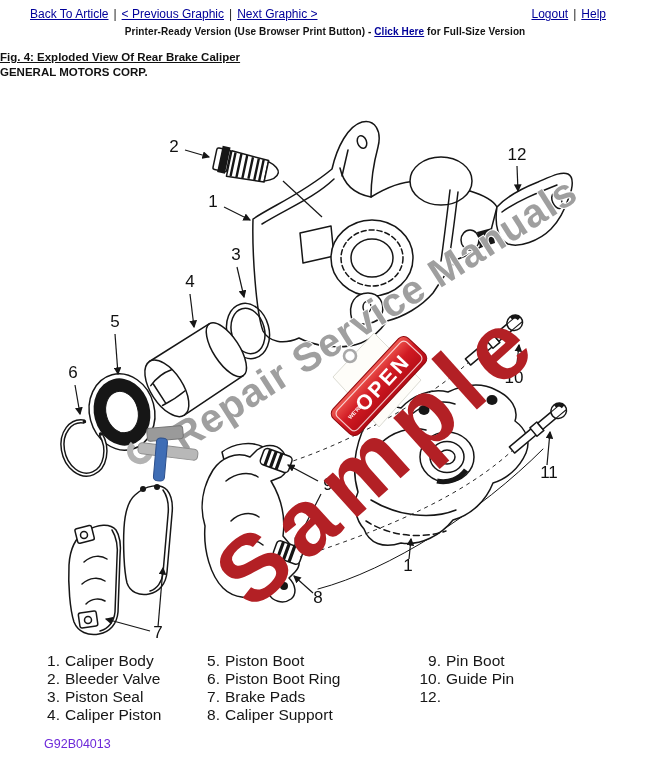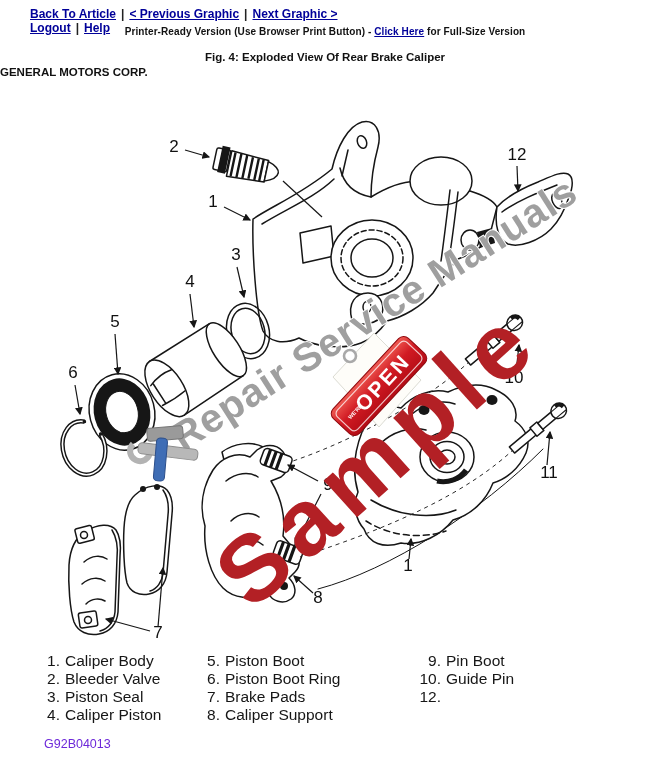--- a/index.html
+++ b/index.html
@@ -1,26 +1,26 @@
 <!DOCTYPE html>
 <html><head>
 <meta charset="utf-8">
 <style>
   html,body{margin:0;padding:0;background:#fff;}
   body{width:650px;height:764px;position:relative;overflow:hidden;
        font-family:"Liberation Sans","DejaVu Sans",sans-serif;color:#111;}
   .nav{position:absolute;top:7px;left:30px;right:44px;display:flex;
-       justify-content:space-between;font-size:12px;font-weight:bold;white-space:nowrap;flex-direction:column;}
+       justify-content:space-between;font-size:12px;font-weight:normal;white-space:nowrap;}
   .nav a{color:#000099;text-decoration:underline;cursor:pointer;}
   .sep{color:#222;margin:0 5px;}
   .title{position:absolute;top:26px;left:0;width:650px;text-align:center;
          font-size:10px;font-weight:bold;letter-spacing:.1px;}
   .title a{color:#000099;text-decoration:underline;cursor:pointer;}
-  .figcap{position:absolute;top:51px;left:0;width:650px;text-align:center;
-          font-size:11.5px;font-weight:bold;}
+  .figcap{position:absolute;top:51px;left:0;width:650px;
+          font-size:11.5px;font-weight:bold;text-decoration:underline;}
   .corp{position:absolute;top:66px;left:0;width:650px;text-align:left;
         font-size:11.5px;font-weight:bold;}
   #fig{position:absolute;top:90px;left:0;}
   .legend{position:absolute;top:652px;left:0;width:650px;font-size:15.5px;color:#161616;}
   .lcol{position:absolute;top:0;}
   .l1{left:40px}.l2{left:200px}.l3{left:414px}
   .li{display:flex;line-height:18px;}
   .num{text-align:right;margin-right:5px;}
   .l1 .num,.l2 .num{width:20px;}
   .l3 .num{width:27px;}

